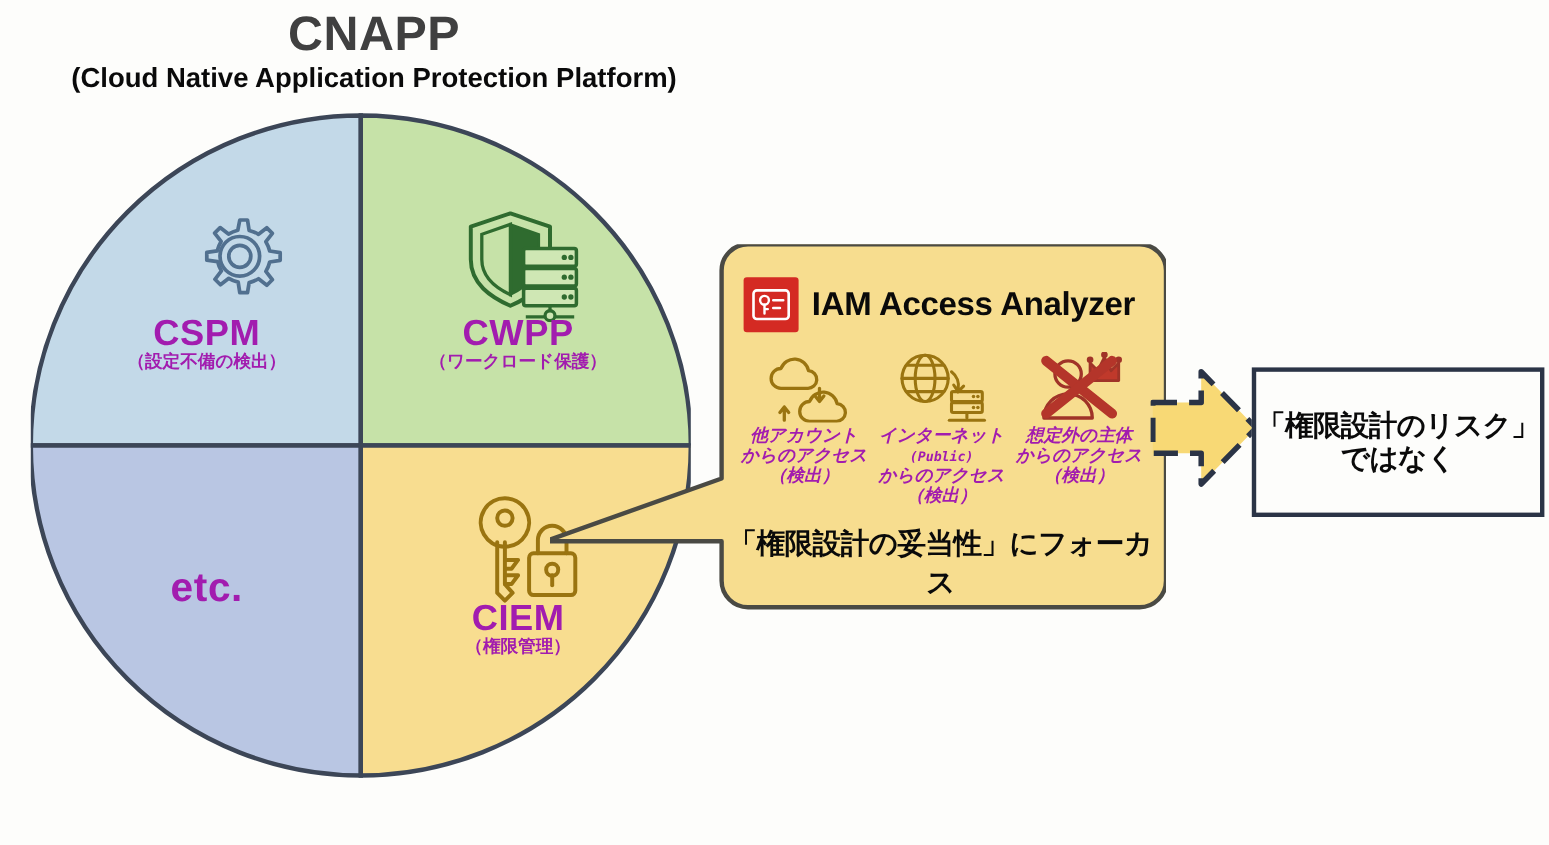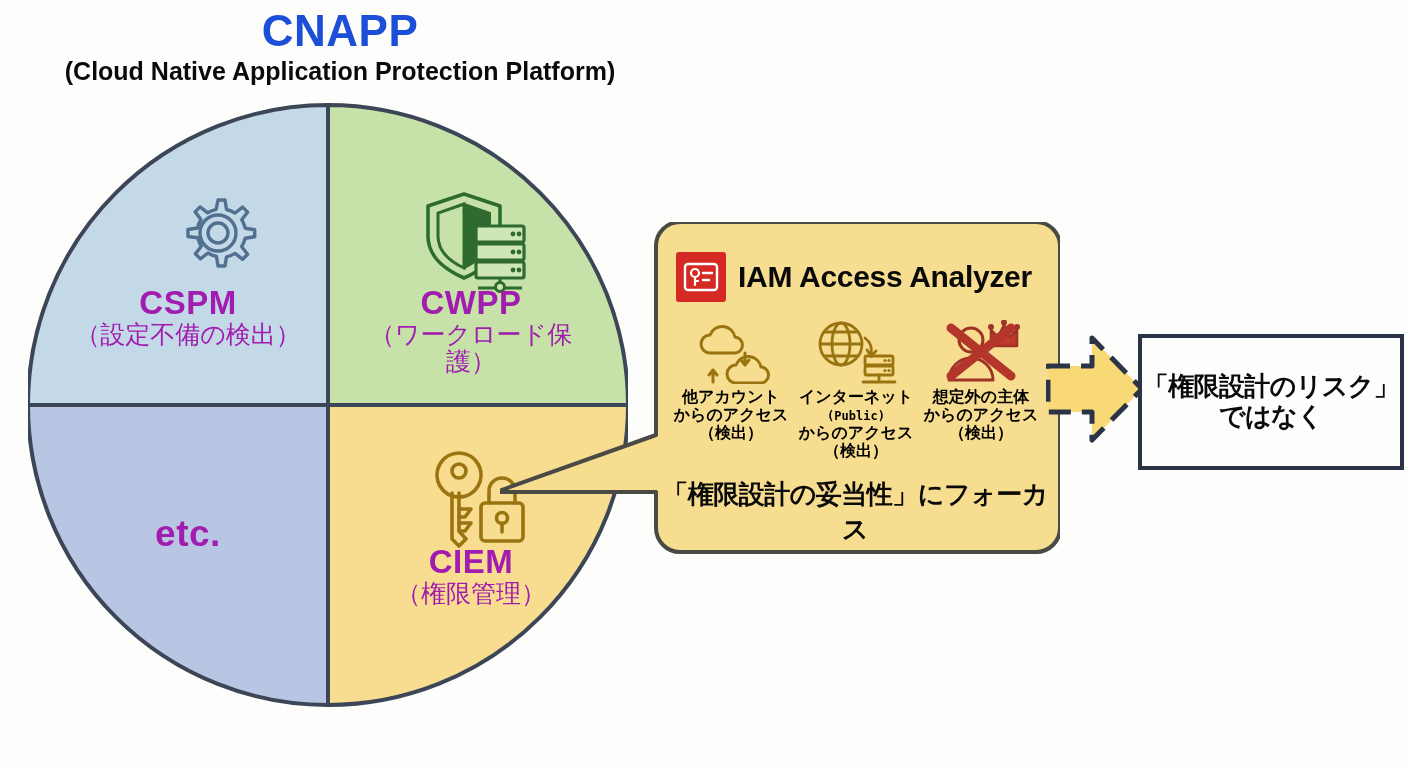--- a/index.html
+++ b/index.html
@@ -20,21 +20,21 @@
   #title-block {
     position: absolute;
     left: 0;
     top: 8px;
     width: 680px;
     text-align: center;
   }
   #main-title {
     font-size: 44px;
     font-weight: bold;
-    color: #1d4ed8;
+    color: #404040;
     letter-spacing: 0.5px;
     line-height: 1.05;
   }
   #sub-title {
     font-size: 25px;
     font-weight: bold;
     color: #0a0a0a;
     margin-top: 4px;
     line-height: 1.1;
   }
@@ -55,22 +55,22 @@
     color: #a21caf;
     pointer-events: none;
   }
   .quad-abbr {
     font-size: 33px;
     font-weight: bold;
     line-height: 1.02;
     letter-spacing: 0.5px;
   }
   .quad-desc {
-    font-size: 25px;
-    font-weight: normal;
+    font-size: 16px;
+    font-weight: bold;
     line-height: 1.1;
     margin-top: 1px;
   }
   .quad-icon { position: absolute; }
 
   #label-cspm { left: 40px; top: 186px; width: 240px; }
   #label-cwpp { left: 318px; top: 186px; width: 250px; }
   #label-etc  { left: 40px; top: 415px; width: 240px; }
   #label-ciem { left: 318px; top: 445px; width: 250px; }
   #label-etc .quad-abbr { font-size: 37px; }
@@ -128,23 +128,24 @@
   }
   .feature-icon {
     height: 68px;
     display: flex;
     align-items: center;
     justify-content: center;
   }
   .feature-text {
     font-size: 16px;
     font-weight: bold;
-    color: #000000;
+    color: #a21caf;
     line-height: 1.12;
     margin-top: 2px;
+    font-style: italic;
   }
   .feature-text .sm {
     font-family: "DejaVu Sans Mono", monospace;
     font-size: 12px;
     font-weight: bold;
   }
 
   #focus-line {
     position: absolute;
     left: 0;

